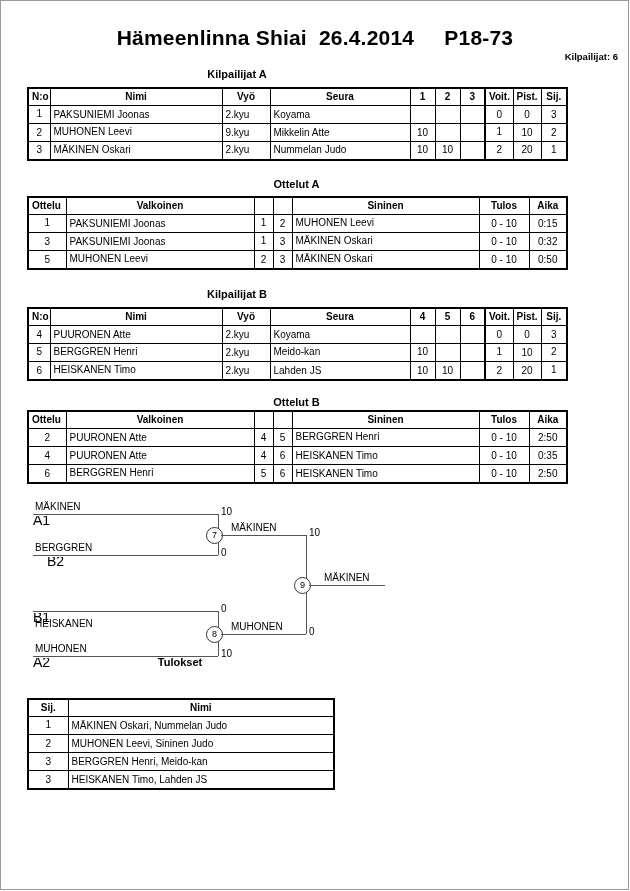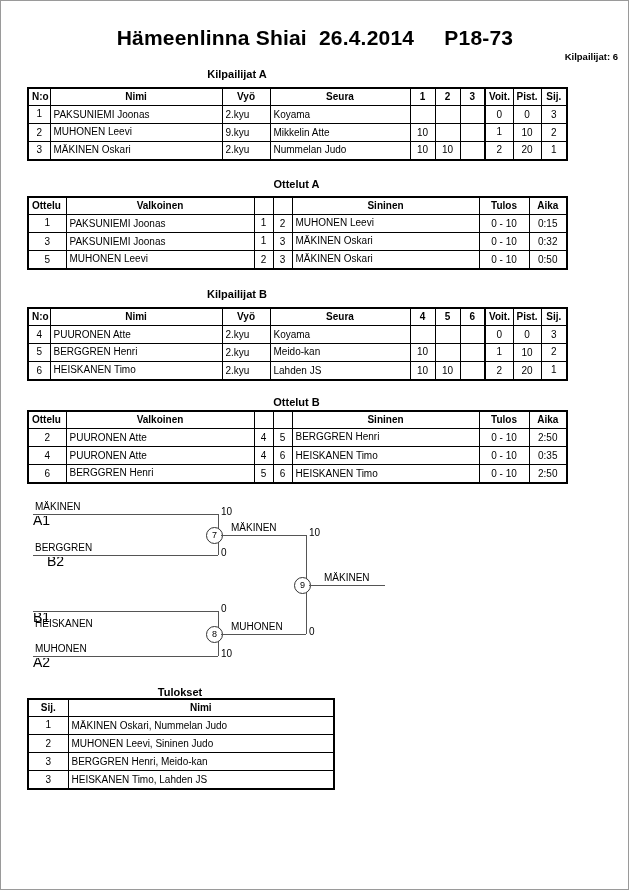--- a/index.html
+++ b/index.html
@@ -419,21 +419,21 @@
   <div class="bk-win" style="left:231px; top:126px;">MUHONEN</div>
 
   <div class="vline" style="left:306px; top:40px; height:99px;"></div>
   <div class="bk-score" style="left:309px; top:32px;">10</div>
   <div class="bk-score" style="left:309px; top:131px;">0</div>
   <div class="mnode" style="left:294px; top:82px;">9</div>
   <div class="hline" style="left:309px; top:90px; width:76px;"></div>
   <div class="bk-win" style="left:324px; top:77px;">MÄKINEN</div>
 </div>
 
-<div class="caption" style="left:27px; top:686px; width:306px;">Tulokset</div>
+<div class="caption" style="left:27px; top:656px; width:306px;">Tulokset</div>
 <table class="grid outer" style="left:27px; top:698px; width:306px;">
   <colgroup>
       <col style="width:40px">
       <col style="width:266px">
     </colgroup>
   <thead>
     <tr>
       <th class="c">Sij.</th>
       <th class="c">Nimi</th>
     </tr>

